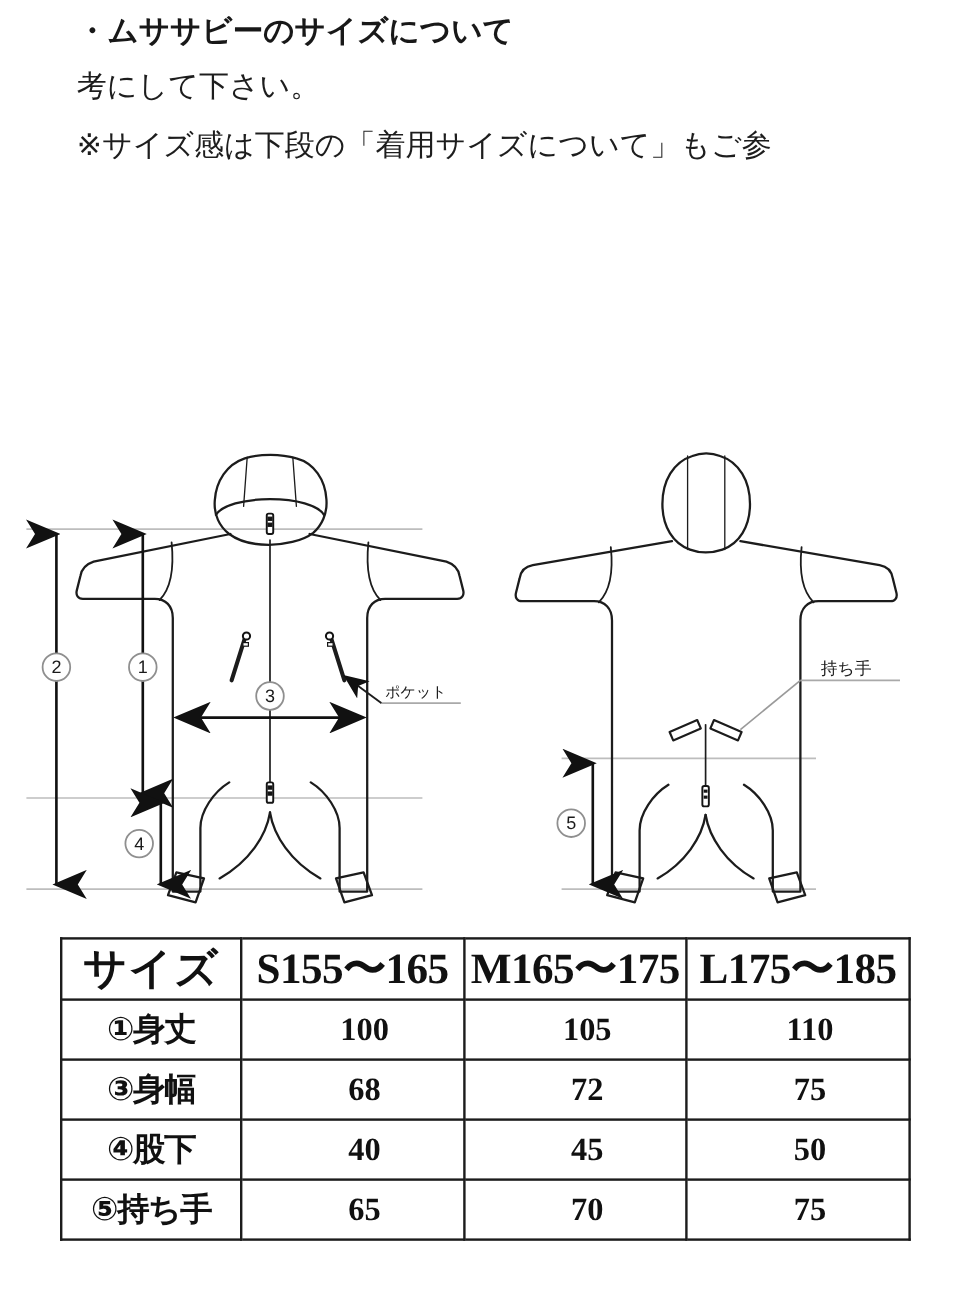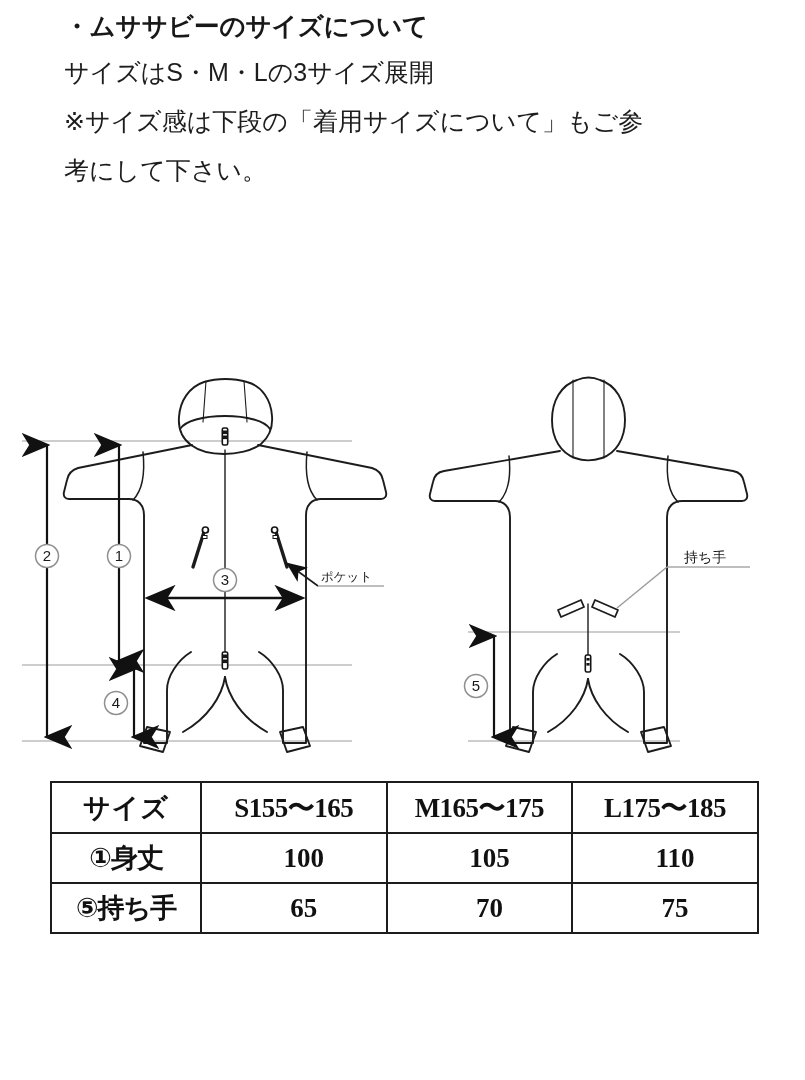--- a/index.html
+++ b/index.html
@@ -69,21 +69,21 @@
     vertical-align: middle;
     height: 48px;
     font-family: Liberation Serif, serif;
     font-weight: bold;
     color: #111111;
     background: #ffffff;
     padding: 0;
   }
   #size-table thead th {
     height: 49px;
-    font-size: 27px;
+    font-size: 36px;
     letter-spacing: -0.5px;
   }
   #size-table tbody th {
     font-size: 27px;
     letter-spacing: -1px;
     font-family: "Liberation Sans", "DejaVu Sans", sans-serif;
   }
   #size-table tbody td {
     font-size: 27px;
     padding-left: 20px;
@@ -91,23 +91,22 @@
   #size-table thead th.hdr-label {
     font-family: "Liberation Sans", "DejaVu Sans", sans-serif;
     letter-spacing: 1px;
   }
 </style>
 </head>
 <body>
 
 <div id="text-block">
   <p class="heading">・ムササビーのサイズについて</p>
-  <p class="body-line">サイズはS・M・Lの3サイズ展開</p>
+  <p class="body-line">考にして下さい。</p>
   <p class="body-line">※サイズ感は下段の「着用サイズについて」もご参</p>
-  <p class="body-line">考にして下さい。</p>
 </div>
 
 <div id="diagram">
 <svg width="805" height="415" viewBox="0 0 805 415" xmlns="http://www.w3.org/2000/svg">
 
   <defs>
     <marker id="arrUp" markerWidth="11" markerHeight="13" refX="5.5" refY="1.5" orient="auto">
       <path d="M5.5,0 L11,13 L5.5,9.6 L0,13 Z" fill="#111"></path>
     </marker>
     <marker id="arrDn" markerWidth="11" markerHeight="13" refX="5.5" refY="11.5" orient="auto">
@@ -325,19 +324,31 @@
     </tr>
   </thead>
   <tbody>
     <tr>
       <th>①身丈</th>
       <td>100</td>
       <td>105</td>
       <td>110</td>
     </tr>
     <tr>
+      <th>③身幅</th>
+      <td>68</td>
+      <td>72</td>
+      <td>75</td>
+    </tr>
+    <tr>
+      <th>④股下</th>
+      <td>40</td>
+      <td>45</td>
+      <td>50</td>
+    </tr>
+    <tr>
       <th>⑤持ち手</th>
       <td>65</td>
       <td>70</td>
       <td>75</td>
     </tr>
   </tbody>
 </table>
 
 </body></html>

